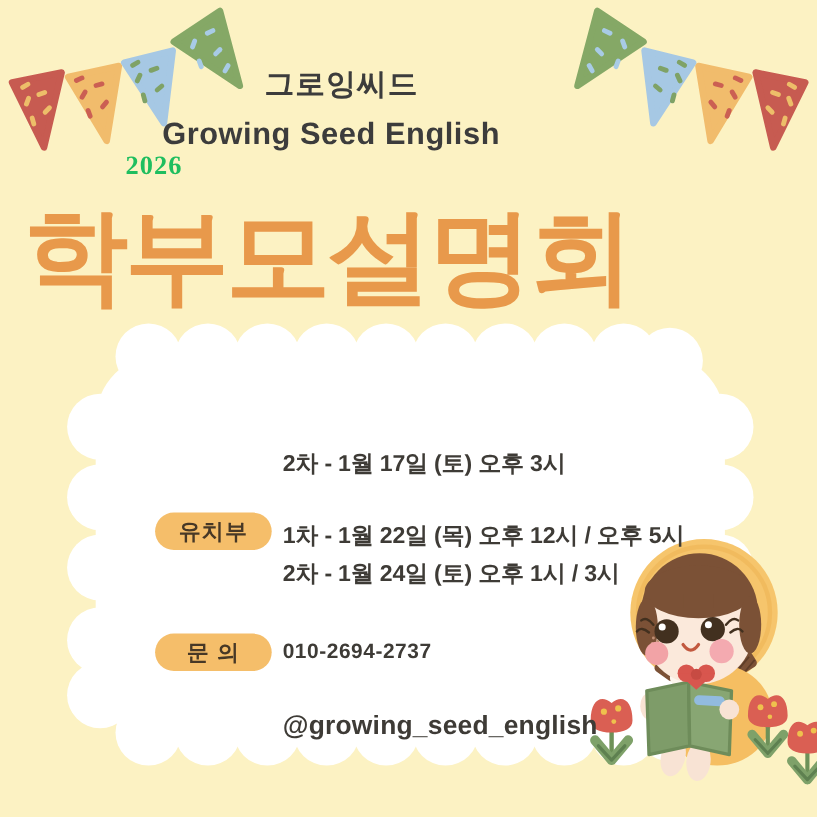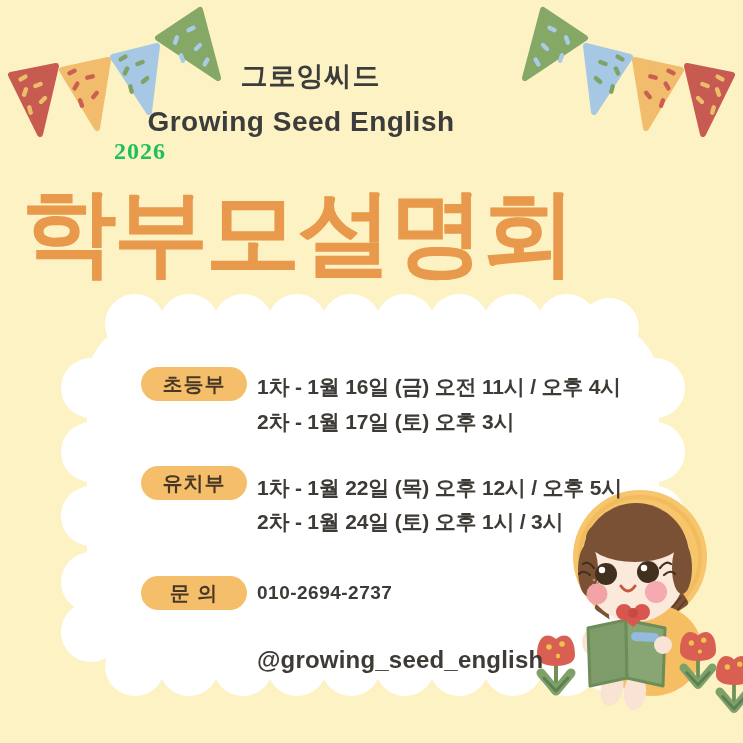--- a/index.html
+++ b/index.html
@@ -265,22 +265,20 @@
         <path d="M0,19 L0,42" stroke="#6E9158" stroke-width="4" stroke-linecap="round" fill="none"></path>
         <path d="M-15,26 L0,44 M15,26 L0,44" stroke="#7EA169" stroke-width="9" stroke-linecap="round" fill="none"></path>
         <path d="M-12,31 L0,44 M12,31 L0,44" stroke="#5E8050" stroke-width="3" stroke-linecap="round" fill="none"></path>
         <path d="M-19,8 C-19,-10 -10,-16 0,-8 C10,-16 19,-10 19,8 C19,15 12,19 0,19 C-12,19 -19,15 -19,8 Z" fill="#DA5F53"></path>
         <circle cx="-7" cy="0" r="2.8" fill="#EFC14D"></circle>
           <circle cx="6" cy="-3" r="2.8" fill="#EFC14D"></circle>
       </g>
     </g>
   </svg>
 
-  <div class="abs badge" id="badge-1">초등부</div>
-  <div class="abs sched-line nowrap" id="s1-l1">1차 - 1월 16일 (금) 오전 11시 / 오후 4시</div>
   <div class="abs sched-line nowrap" id="s1-l2">2차 - 1월 17일 (토) 오후 3시</div>
 
   <div class="abs badge" id="badge-2">유치부</div>
   <div class="abs sched-line nowrap" id="s2-l1">1차 - 1월 22일 (목) 오후 12시 / 오후 5시</div>
   <div class="abs sched-line nowrap" id="s2-l2">2차 - 1월 24일 (토) 오후 1시 / 3시</div>
 
   <div class="abs badge" id="badge-3">문 의</div>
   <div class="abs sched-line nowrap" id="s3-l1">010-2694-2737</div>
   <div class="abs sched-line nowrap" id="s3-l2">@growing_seed_english</div>
 

